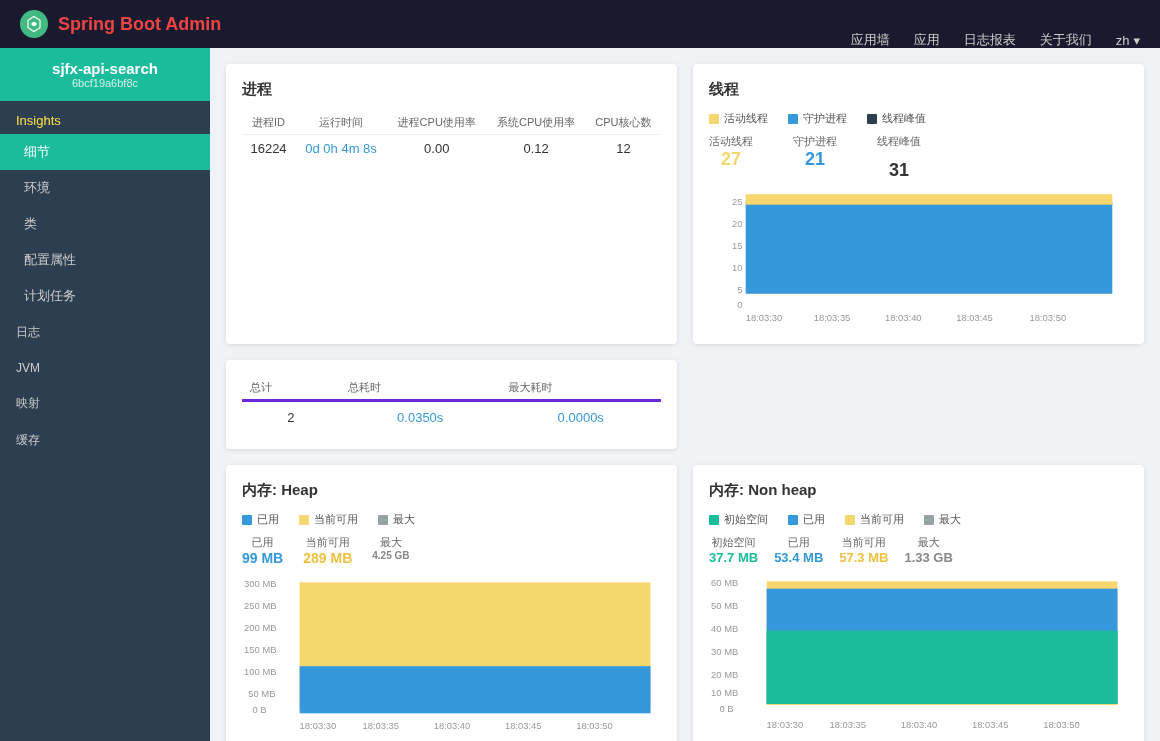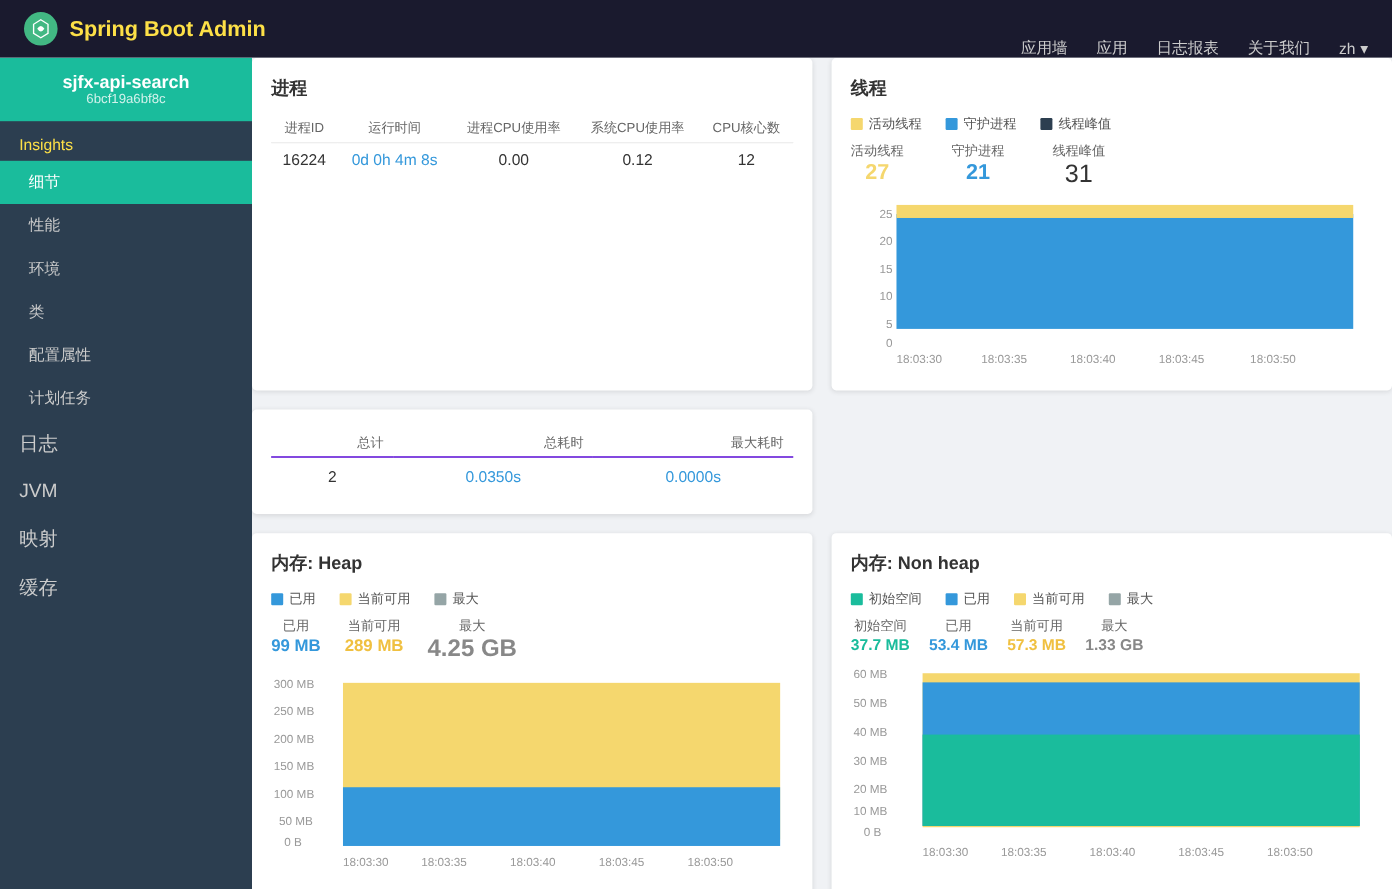--- a/index.html
+++ b/index.html
@@ -16,21 +16,21 @@
       justify-content: space-between;
     }
     .header-left { display: flex; align-items: center; gap: 10px; }
     .header-logo {
       width: 28px; height: 28px;
       background: #42b883;
       border-radius: 50%;
       display: flex; align-items: center; justify-content: center;
       font-size: 14px; color: #fff;
     }
-    .header-title { font-size: 18px; font-weight: bold; color: #fde047; }
+    .header-title { font-size: 18px; font-weight: bold; color: #ef4444; }
     .header-nav { display: flex; gap: 24px; align-items: center; margin-top: 32px; }
     .header-nav span { color: #ccc; cursor: pointer; font-size: 13px; }
     .lang-selector { display: flex; align-items: center; gap: 4px; color: #ccc; cursor: pointer; }
 
     
     .layout { display: flex; height: calc(741px - 48px); overflow: hidden; }
 
     
     .sidebar {
       width: 210px;
@@ -57,25 +57,25 @@
       padding: 9px 20px 9px 24px;
       cursor: pointer;
       color: #ccc;
       font-size: 13px;
     }
     .sidebar-item.active { background: #1abc9c; color: #fff; }
     .sidebar-top-item {
       padding: 10px 16px;
       cursor: pointer;
       color: #ccc;
-      font-size: 16px;
-    }
-
-    
-    .main { flex: 1; overflow-y: auto; }
+      font-size: 12px;
+    }
+
+    
+    .main { flex: 1; overflow-y: auto; padding: 16px; }
     .cards-grid { display: grid; grid-template-columns: 1fr 1fr; gap: 16px; }
     .card {
       background: #fff;
       border-radius: 4px;
       padding: 16px;
       box-shadow: 0 1px 4px rgba(0,0,0,0.1);
     }
     .card-title { font-size: 15px; font-weight: bold; margin-bottom: 12px; color: #333; }
     
     
@@ -88,22 +88,22 @@
     .process-table td {
       text-align: center; padding: 6px;
       font-size: 13px; color: #333;
     }
     .process-table td.blue { color: #3498db; text-align: center; }
 
     
     .gc-table { width: 100%; border-collapse: collapse; }
     .gc-table th {
       font-size: 11px; color: #666; font-weight: normal;
-      text-align: right; padding: 4px 8px;
-      border-bottom: 1px solid #6d28d9;
+      text-align: left; padding: 4px 8px;
+      border-bottom: 3px solid #6d28d9;
     }
     .gc-table td {
       text-align: center; padding: 8px;
       font-size: 13px; color: #333;
     }
     .gc-table td.blue { color: #3498db; }
 
     
     .legend { display: flex; gap: 20px; margin-bottom: 8px; flex-wrap: wrap; }
     .legend-item { display: flex; align-items: center; gap: 5px; font-size: 11px; color: #555; }
@@ -146,23 +146,20 @@
 
   <aside class="sidebar">
     <div class="sidebar-app-name">
       <div class="app-name">sjfx-api-search</div>
       <div class="app-id">6bcf19a6bf8c</div>
     </div>
 
     <div class="sidebar-section-title">Insights</div>
     <div class="sidebar-item active">
       <span>细节</span>
-    </div>
-    <div class="sidebar-item">
-      <span>性能</span>
     </div>
     <div class="sidebar-item">
       <span>环境</span>
     </div>
     <div class="sidebar-item">
       <span>类</span>
     </div>
     <div class="sidebar-item">
       <span>配置属性</span>
     </div>
@@ -231,21 +228,21 @@
           <div style="text-align:center;">
             <div style="font-size:11px;color:#666;">活动线程</div>
             <div style="font-size:18px;font-weight:bold;color:#f5d76e;">27</div>
           </div>
           <div style="text-align:center;">
             <div style="font-size:11px;color:#666;">守护进程</div>
             <div style="font-size:18px;font-weight:bold;color:#3498db;">21</div>
           </div>
           <div style="text-align:center;">
             <div style="font-size:11px;color:#666;">线程峰值</div>
-            <div style="font-size:21px;font-weight:normal;color:#333;">31</div>
+            <div style="font-size:18px;font-weight:bold;color:#333;margin-top:11px;">31</div>
           </div>
         </div>
 
         <div class="chart-container">
           <svg viewBox="0 0 400 130" class="chart-svg">
 
             <text x="22" y="15" class="chart-axis-label">25</text>
             <text x="22" y="36" class="chart-axis-label">20</text>
             <text x="22" y="57" class="chart-axis-label">15</text>
             <text x="22" y="78" class="chart-axis-label">10</text>
@@ -308,21 +305,21 @@
           <div style="text-align:center;">
             <div style="font-size:11px;color:#666;">已用</div>
             <div style="font-size:14px;font-weight:bold;color:#3498db;">99 MB</div>
           </div>
           <div style="text-align:center;">
             <div style="font-size:11px;color:#666;">当前可用</div>
             <div style="font-size:14px;font-weight:bold;color:#f0c040;">289 MB</div>
           </div>
           <div style="text-align:center;">
             <div style="font-size:11px;color:#666;">最大</div>
-            <div style="font-size:20px;font-weight:bold;color:#888;">4.25 GB</div>
+            <div style="font-size:10px;font-weight:bold;color:#888;">4.25 GB</div>
           </div>
         </div>
         <div class="chart-container">
           <svg viewBox="0 0 400 155" class="chart-svg">
 
             <text x="2" y="12" class="chart-axis-label">300 MB</text>
             <text x="2" y="33" class="chart-axis-label">250 MB</text>
             <text x="2" y="54" class="chart-axis-label">200 MB</text>
             <text x="2" y="75" class="chart-axis-label">150 MB</text>
             <text x="2" y="96" class="chart-axis-label">100 MB</text>

